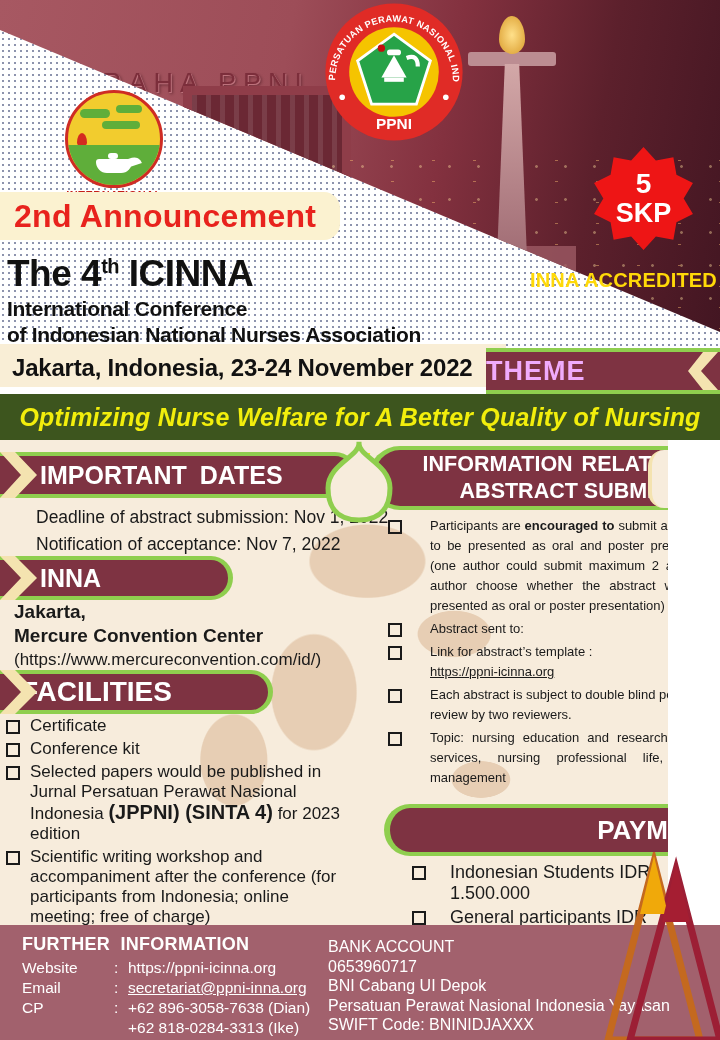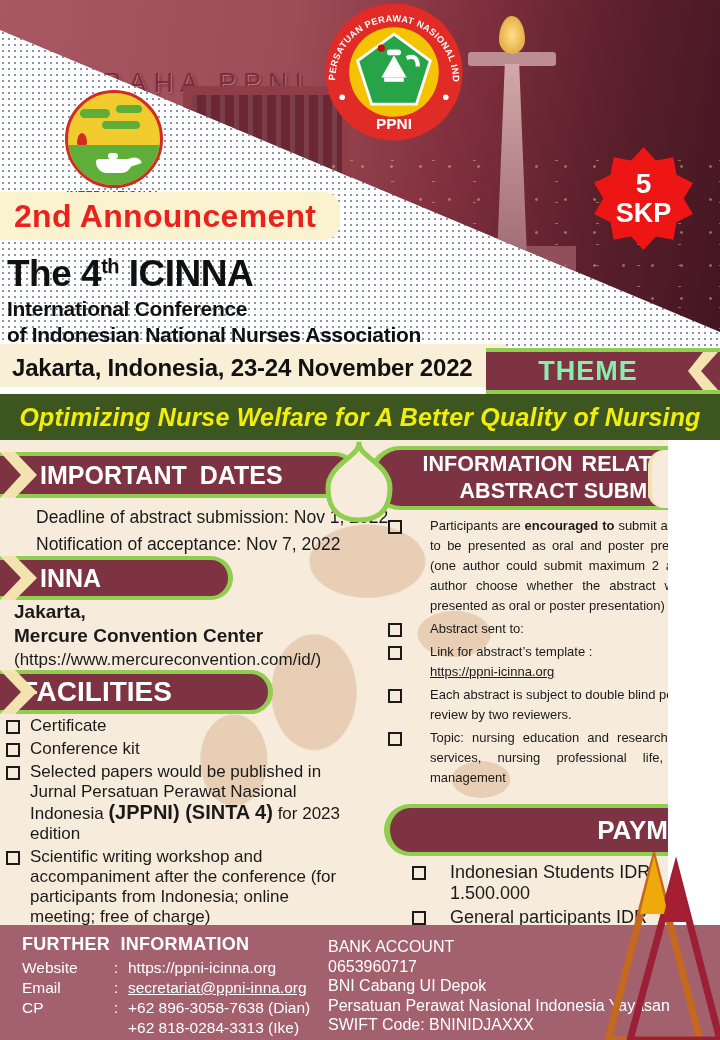--- a/index.html
+++ b/index.html
@@ -65,21 +65,21 @@
   .title-block{position:absolute; left:7px; top:246px; z-index:3; color:#111;}
   .title-main{font-size:37px; font-weight:bold; letter-spacing:-.5px; line-height:40px;}
   .title-main sup{font-size:20px;}
   .title-sub{font-size:21px; font-weight:bold; line-height:23px; letter-spacing:-.3px; margin-top:3px;}
 
   .jakarta-band{position:absolute; left:0; top:344px; width:506px; height:43px; background:#f9eed6; z-index:2;}
   .jakarta-band span{display:block; padding-left:12px; font-size:24px; font-weight:bold; color:#111; line-height:48px; letter-spacing:-.2px;}
 
   .theme-banner{position:absolute; left:486px; top:348px; width:234px; height:38px; background:#7e3342;
         border-top:4px solid #8fce4e; border-bottom:4px solid #8fce4e; z-index:3;}
-  .theme-banner .lbl{display:block; text-align:center; color:#86efac; font-weight:bold; font-size:27px; line-height:38px; padding-right:30px; letter-spacing:1px;}
+  .theme-banner .lbl{display:block; color:#f0abfc; font-weight:bold; font-size:27px; line-height:38px; padding-right:30px; letter-spacing:1px;}
   .theme-chev{position:absolute; right:2px; top:0; height:38px;}
 
   .theme-bar{position:absolute; left:0; top:394px; width:720px; height:46px; background:#3d551e; z-index:2;}
   .theme-bar span{display:block; text-align:center; color:#f2ee0c; font-weight:bold; font-style:italic; font-size:25px; line-height:46px; letter-spacing:.2px;}
 
   
   .columns{position:absolute; left:0; top:440px; width:668px; height:485px; background:#f7ecdc; overflow:hidden;}
   .worldmap{position:absolute; inset:0; opacity:.5; z-index:0;
         background-image:
           radial-gradient(95px 60px at 55% 25%, #d8b28e 60%, transparent 62%),
@@ -181,20 +181,21 @@
       <text x="50" y="91" text-anchor="middle" font-size="11" font-weight="bold" fill="#ffffff">PPNI</text>
       <circle cx="13" cy="68" r="2" fill="#ffffff"></circle>
       <circle cx="87" cy="68" r="2" fill="#ffffff"></circle>
     </svg>
   </div>
 
   <div class="skp-badge">
     <div class="skp-num">5</div>
     <div class="skp-lbl">SKP</div>
   </div>
+  <div class="inna">INNA ACCREDITED</div>
 
   <div class="announce">
     <span>2nd Announcement</span>
   </div>
 
   <div class="title-block">
     <div class="title-main"><span>The 4</span><sup>th</sup><span> ICINNA</span></div>
     <div class="title-sub">International Conference</div>
     <div class="title-sub">of Indonesian National Nurses Association</div>
   </div>

